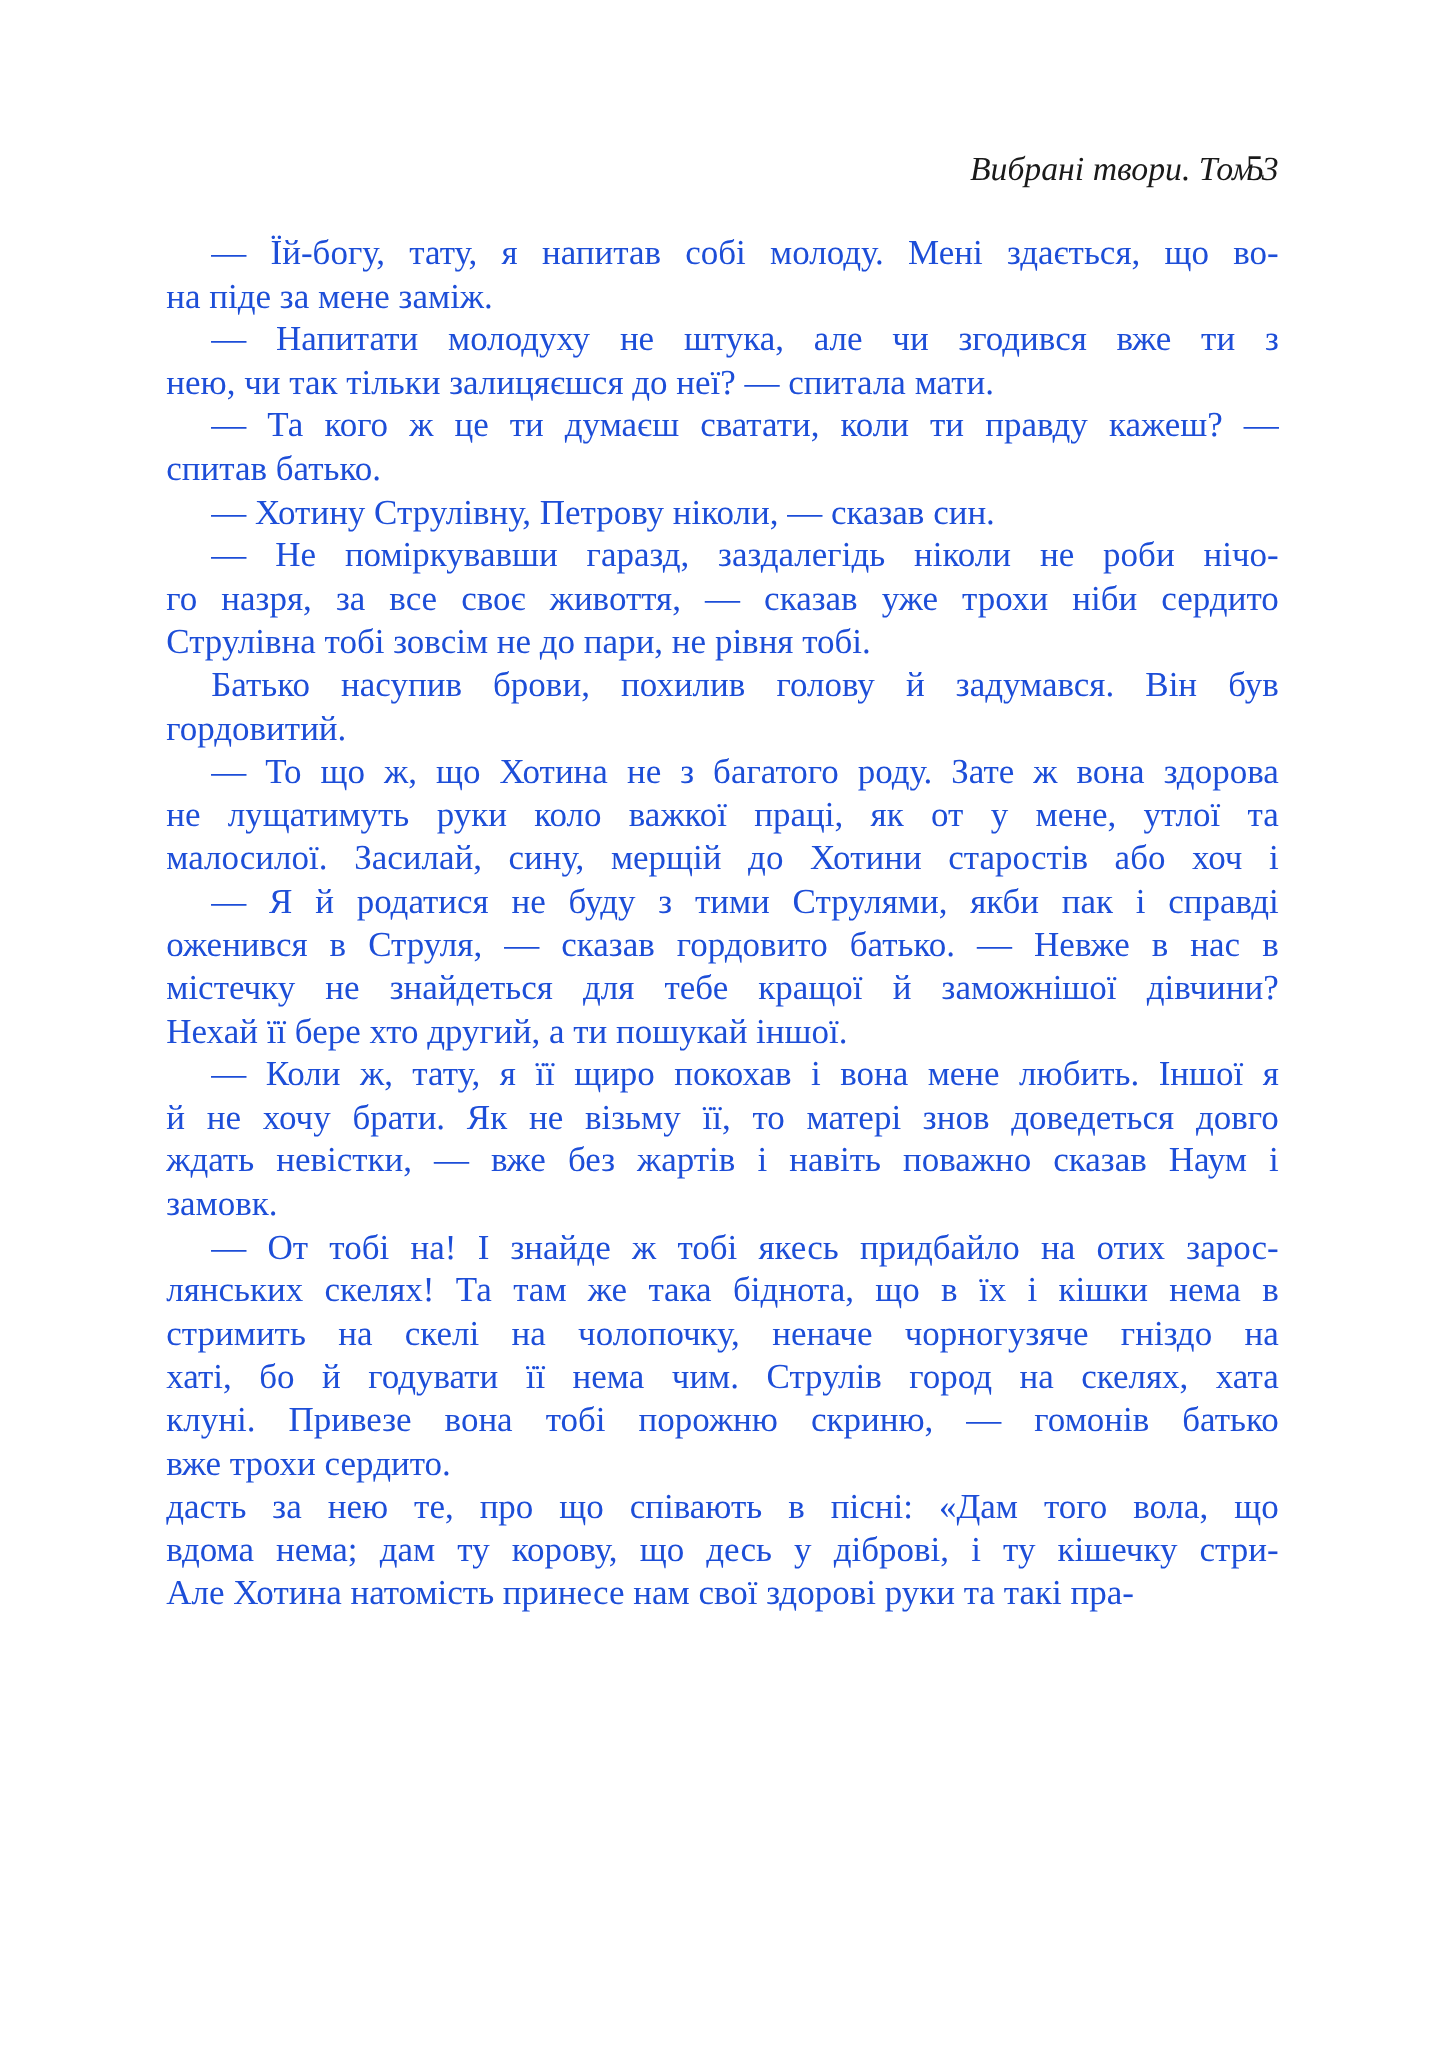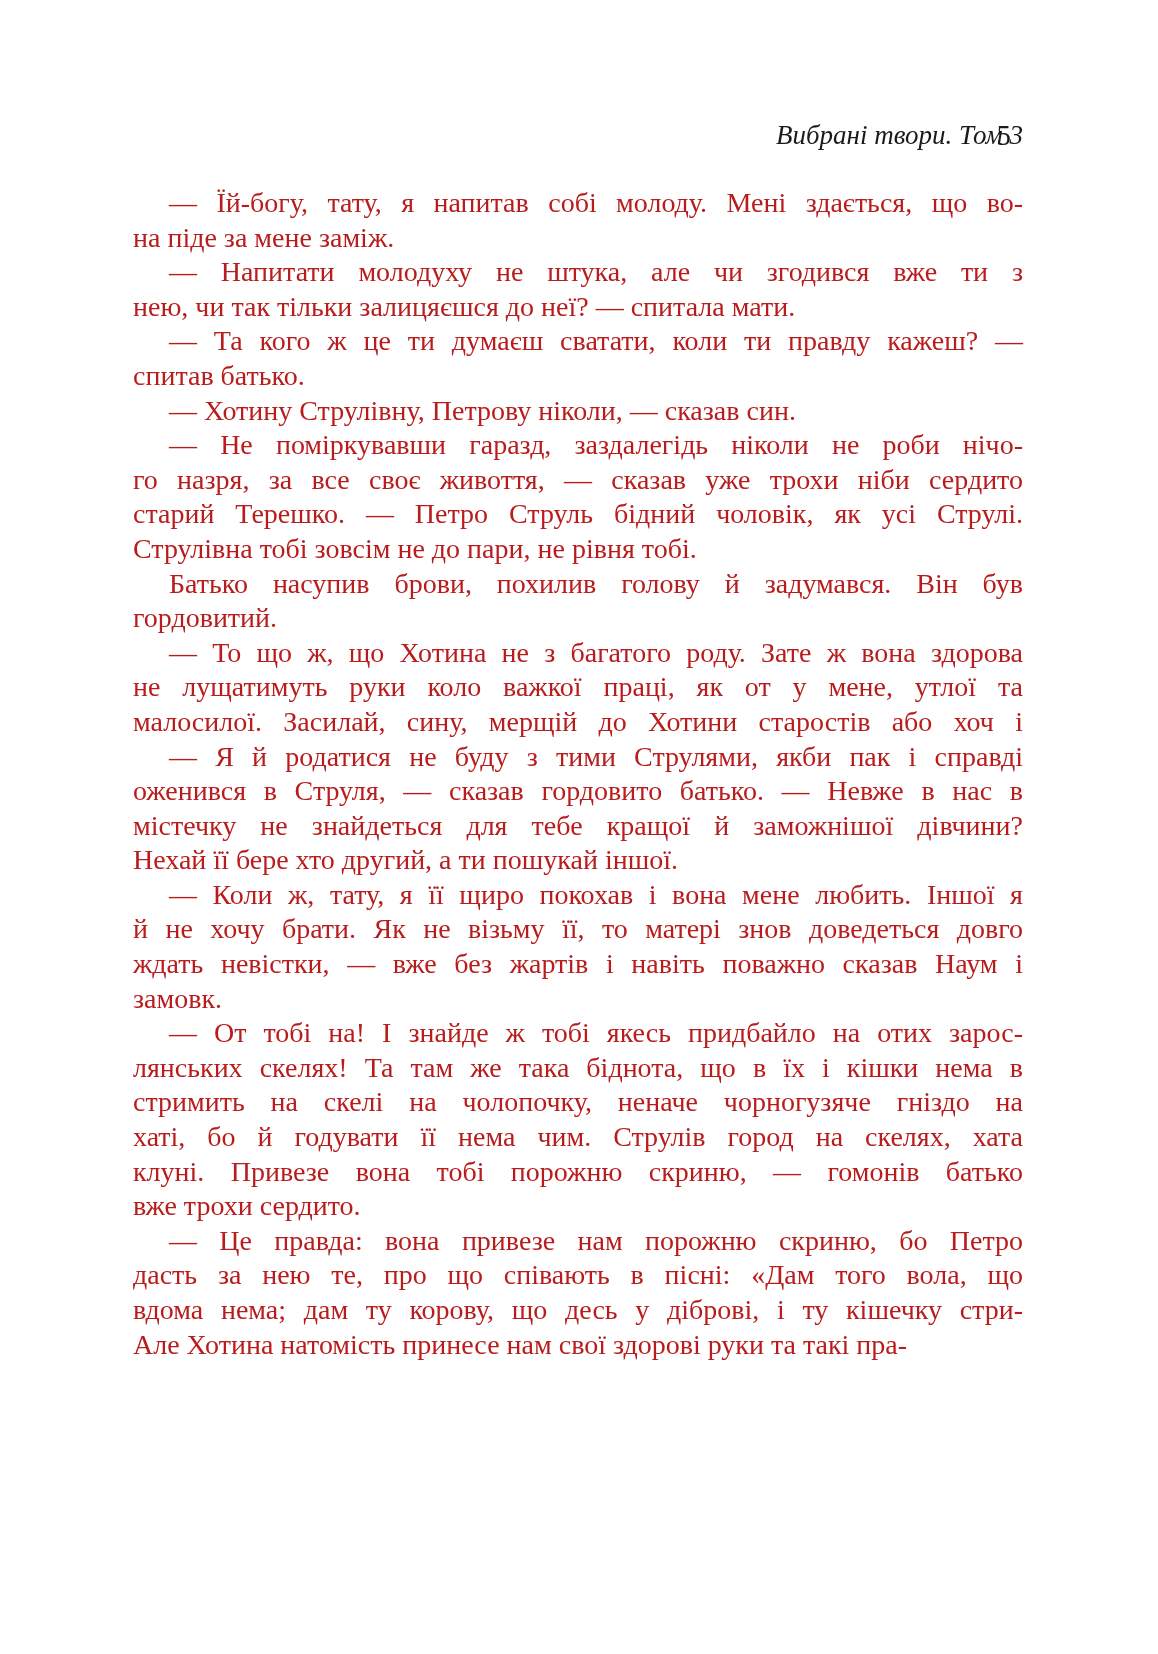--- a/index.html
+++ b/index.html
@@ -40,21 +40,21 @@
     font-style: normal;
     color: #1a1a1a;
   }
   .body-text {
     position: absolute;
     left: 133px;
     top: 186px;
     width: 890px;
     font-size: 28px;
     line-height: 34.6px;
-    color: #b91c1c;
+    color: #1d4ed8;
   }
   .line {
     text-align: justify;
     text-align-last: justify;
     white-space: normal;
   }
   .line.par-first {
     text-indent: 36px;
   }
   .line.par-last {
@@ -72,39 +72,37 @@
   <div class="body-text">
       <div class="line par-first">— Їй-богу, тату, я напитав собі молоду. Мені здається, що во-</div>
       <div class="line par-last">на піде за мене заміж.</div>
       <div class="line par-first">— Напитати молодуху не штука, але чи згодився вже ти з</div>
       <div class="line par-last">нею, чи так тільки залицяєшся до неї? — спитала мати.</div>
       <div class="line par-first">— Та кого ж це ти думаєш сватати, коли ти правду кажеш? —</div>
       <div class="line par-last">спитав батько.</div>
       <div class="line par-first par-last">— Хотину Струлівну, Петрову ніколи, — сказав син.</div>
       <div class="line par-first">— Не поміркувавши гаразд, заздалегідь ніколи не роби нічо-</div>
       <div class="line">го назря, за все своє живоття, — сказав уже трохи ніби сердито</div>
-      <div class="line">старий Терешко. — Петро Струль бідний чоловік, як усі Струлі.</div>
       <div class="line par-last">Струлівна тобі зовсім не до пари, не рівня тобі.</div>
       <div class="line par-first">Батько насупив брови, похилив голову й задумався. Він був</div>
       <div class="line par-last">гордовитий.</div>
       <div class="line par-first">— То що ж, що Хотина не з багатого роду. Зате ж вона здорова</div>
       <div class="line">не лущатимуть руки коло важкої праці, як от у мене, утлої та</div>
       <div class="line">малосилої. Засилай, сину, мерщій до Хотини старостів або хоч і</div>
       <div class="line par-first">— Я й родатися не буду з тими Струлями, якби пак і справді</div>
       <div class="line">оженився в Струля, — сказав гордовито батько. — Невже в нас в</div>
       <div class="line">містечку не знайдеться для тебе кращої й заможнішої дівчини?</div>
       <div class="line par-last">Нехай її бере хто другий, а ти пошукай іншої.</div>
       <div class="line par-first">— Коли ж, тату, я її щиро покохав і вона мене любить. Іншої я</div>
       <div class="line">й не хочу брати. Як не візьму її, то матері знов доведеться довго</div>
       <div class="line">ждать невістки, — вже без жартів і навіть поважно сказав Наум і</div>
       <div class="line par-last">замовк.</div>
       <div class="line par-first">— От тобі на! І знайде ж тобі якесь придбайло на отих зарос-</div>
       <div class="line">лянських скелях! Та там же така біднота, що в їх і кішки нема в</div>
       <div class="line">стримить на скелі на чолопочку, неначе чорногузяче гніздо на</div>
       <div class="line">хаті, бо й годувати її нема чим. Струлів город на скелях, хата</div>
       <div class="line">клуні. Привезе вона тобі порожню скриню, — гомонів батько</div>
       <div class="line par-last">вже трохи сердито.</div>
-      <div class="line par-first">— Це правда: вона привезе нам порожню скриню, бо Петро</div>
       <div class="line">дасть за нею те, про що співають в пісні: «Дам того вола, що</div>
       <div class="line">вдома нема; дам ту корову, що десь у діброві, і ту кішечку стри-</div>
       <div class="line par-last">Але Хотина натомість принесе нам свої здорові руки та такі пра-</div>
     </div>
 </div>
 
 </body></html>

